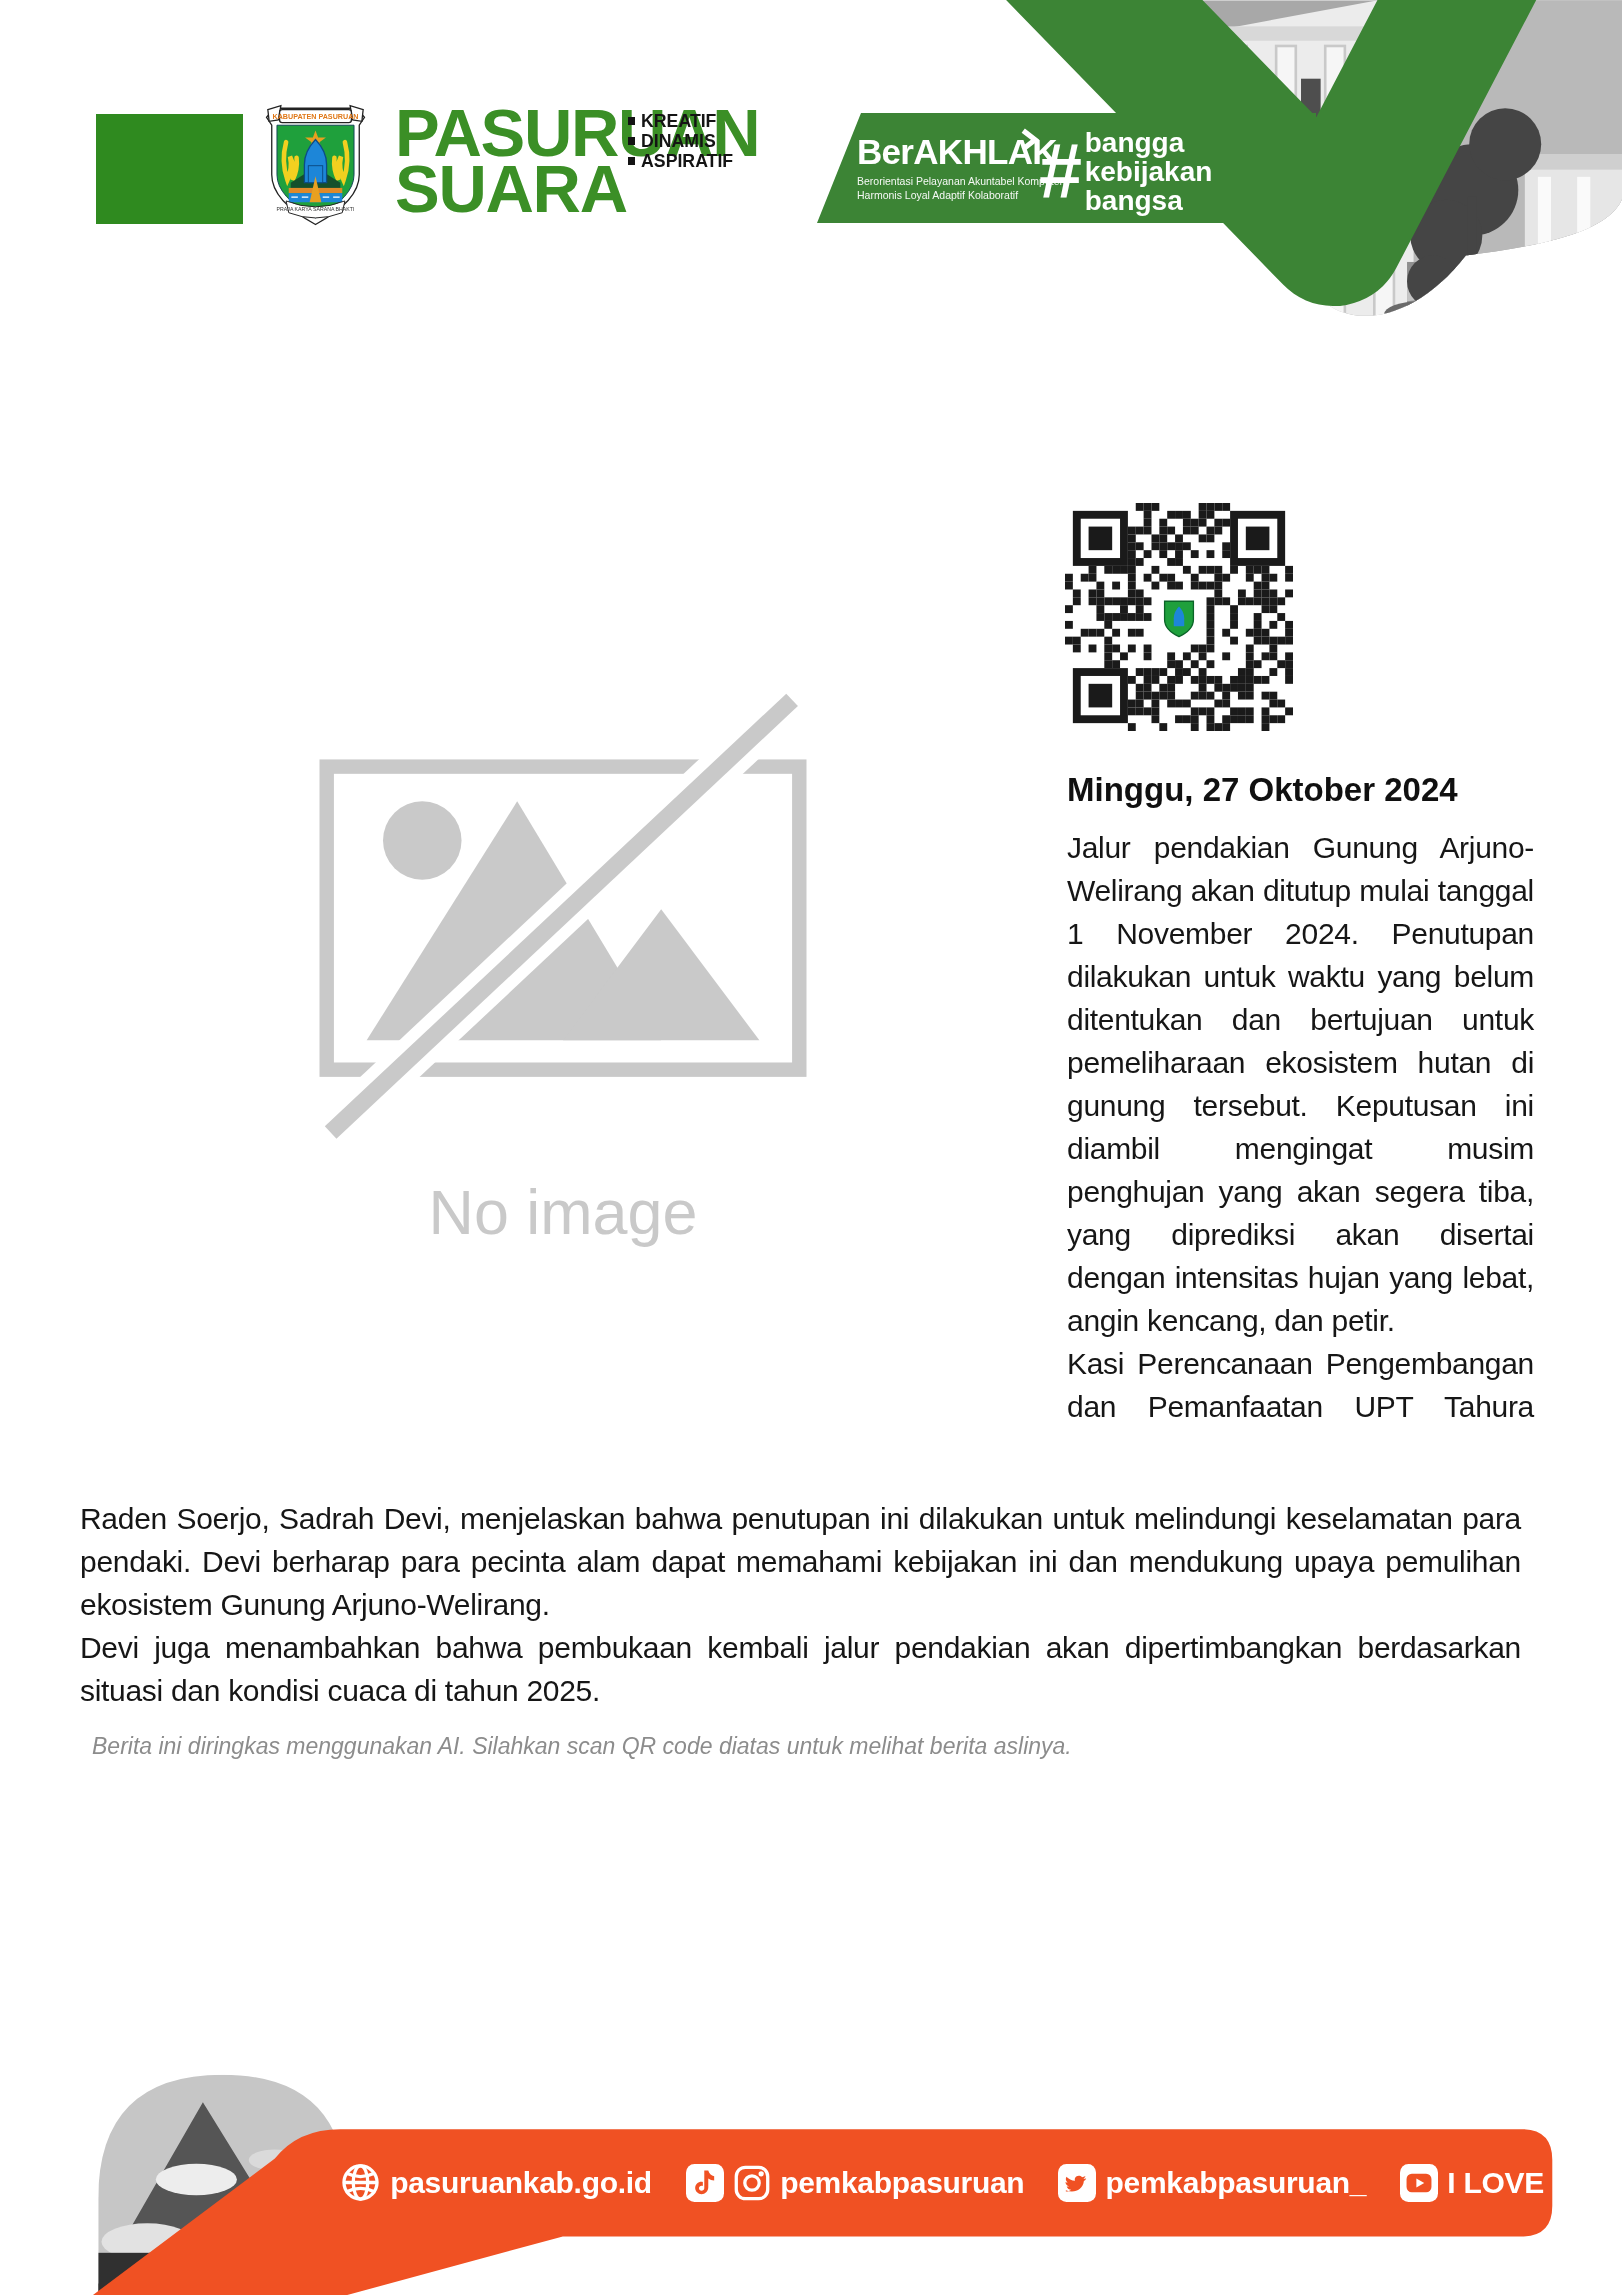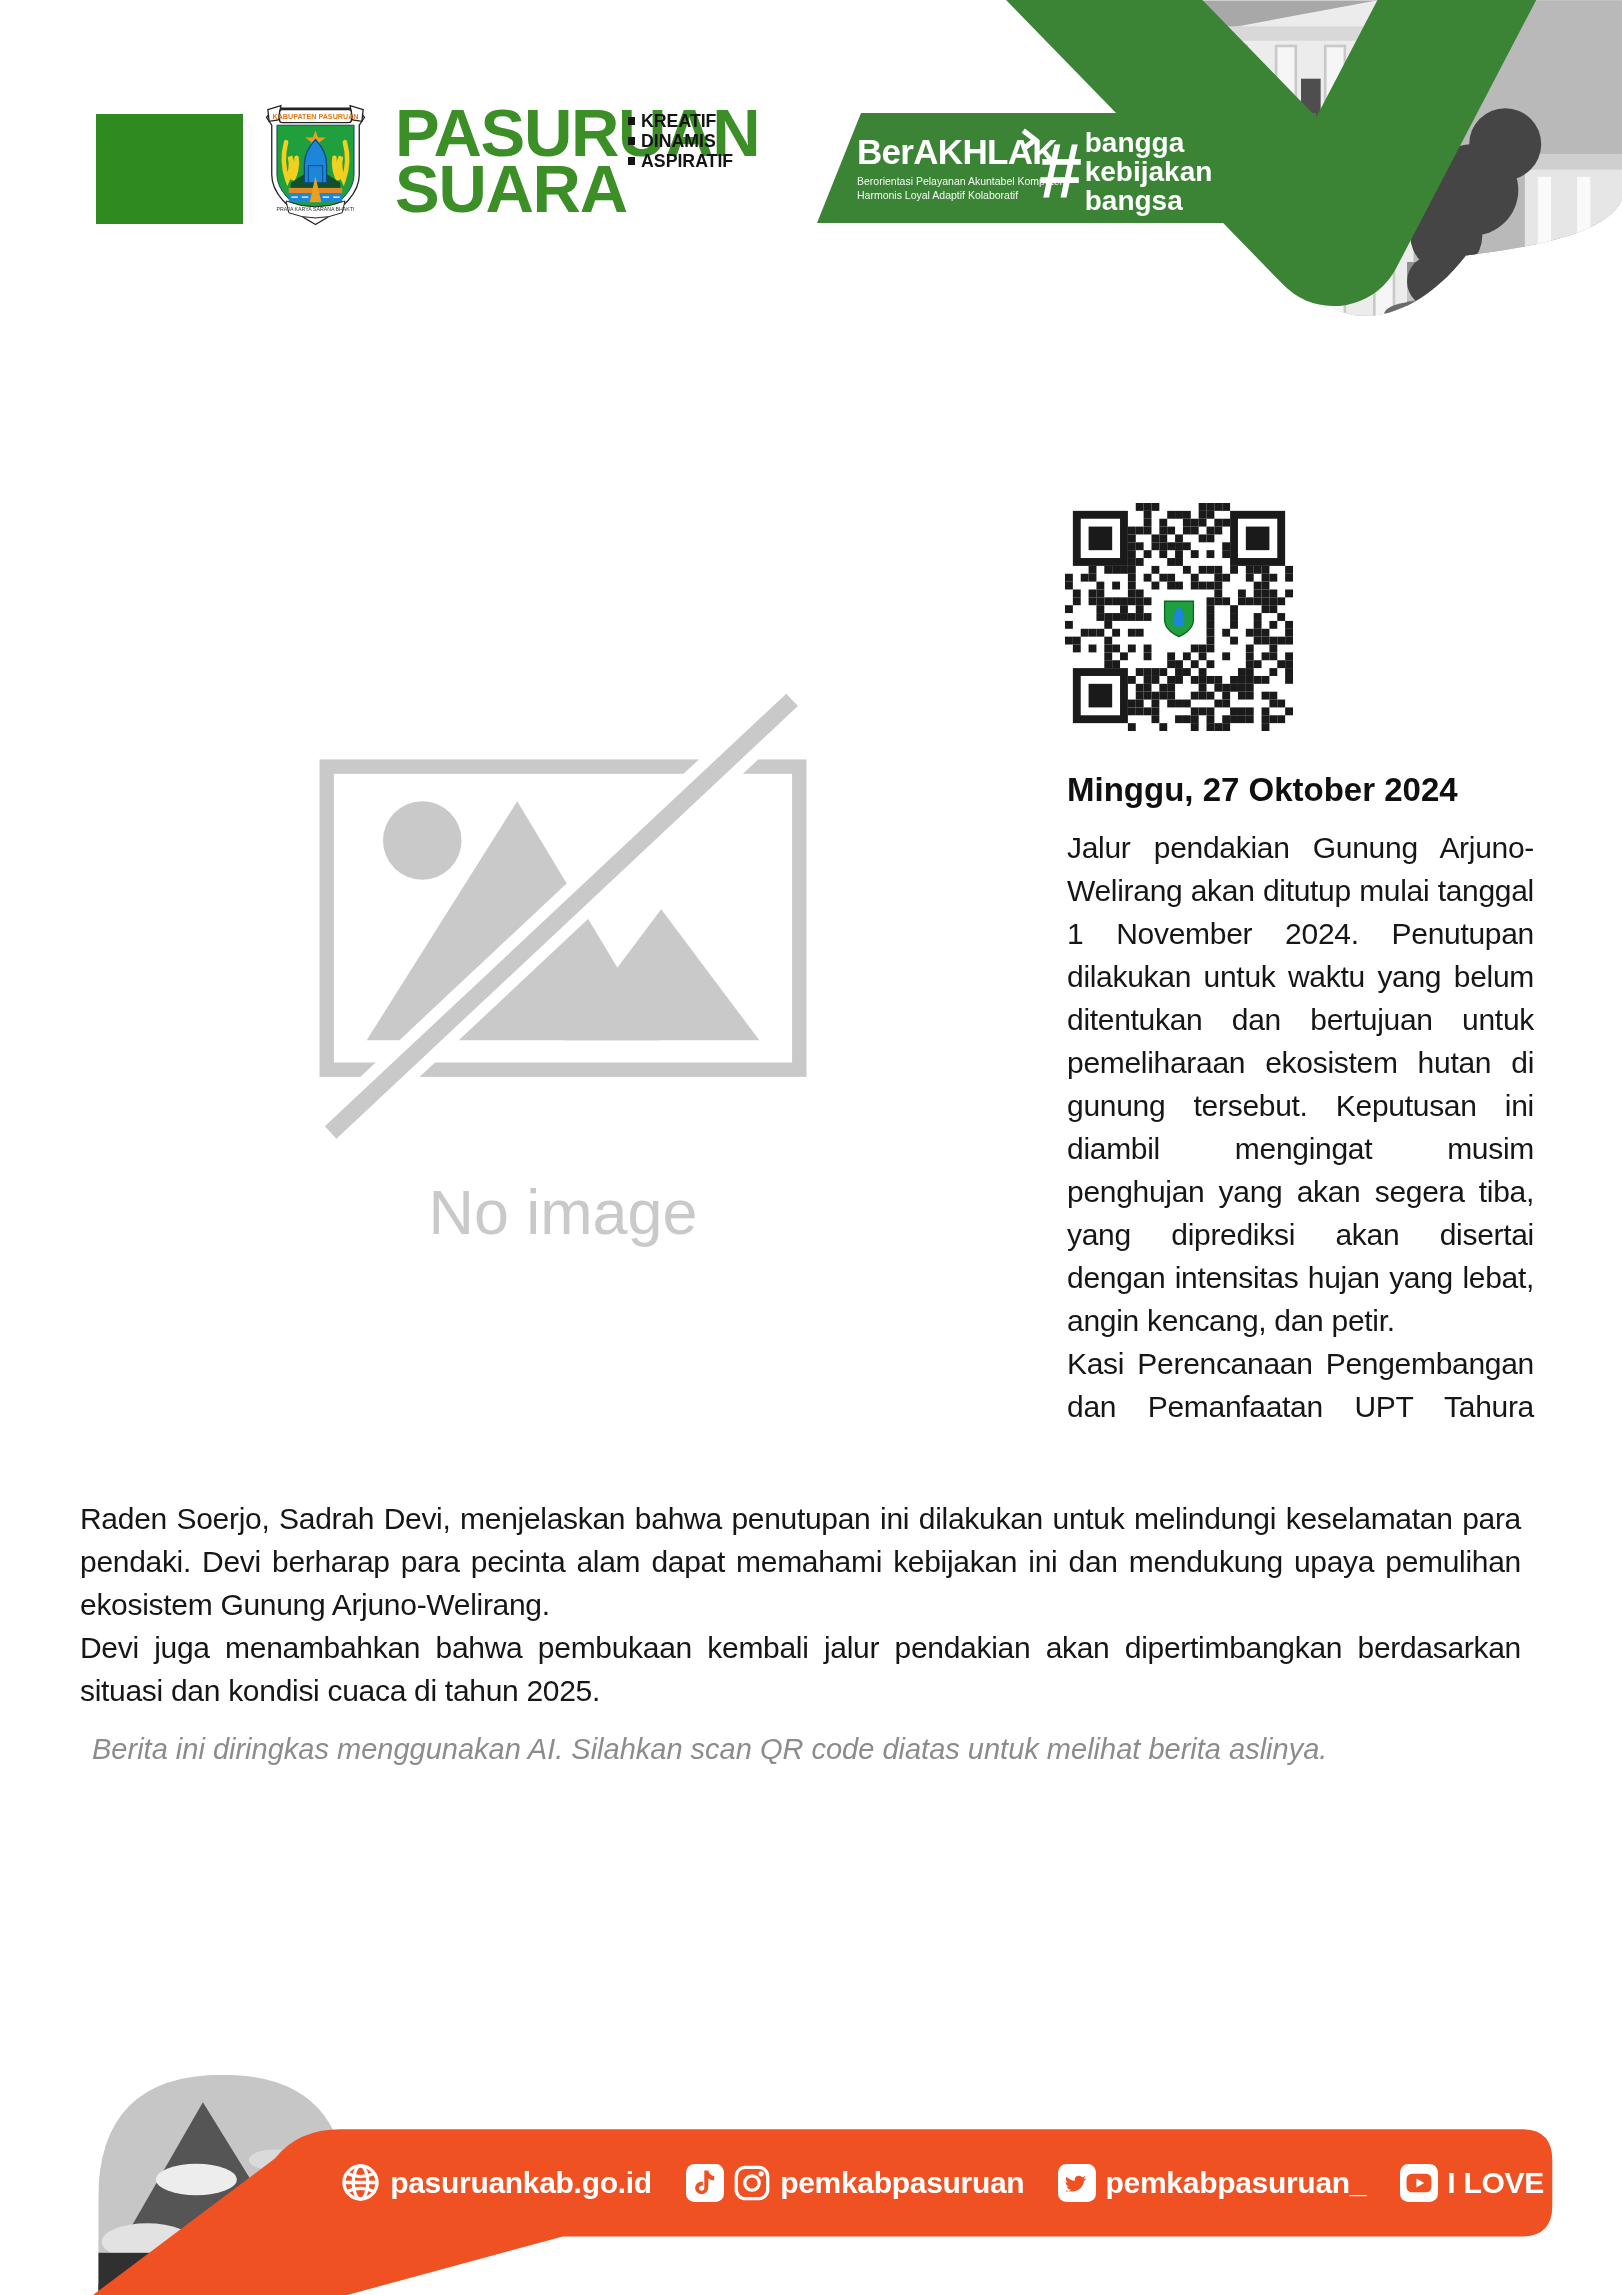--- a/index.html
+++ b/index.html
@@ -35,21 +35,21 @@
   .qr{left:1065px;top:503px;width:228px;height:228px;}
 
   
   .no-image{left:275px;top:667px;width:576px;height:609px;}
   .date{left:1067px;top:771px;width:467px;font-size:33px;font-weight:700;color:#101010;}
   .col-text{left:1067px;top:826px;width:467px;}
   .body-par{margin:0;font-size:30px;line-height:43px;color:#161616;text-align:justify;
             letter-spacing:-0.3px;}
   .stretch-last{text-align-last:justify;}
   .full-text{left:80px;top:1497px;width:1441px;}
-  .ai-note{left:92px;top:1733px;width:1441px;font-size:29px;font-style:italic;color:#8C8C8C;}
+  .ai-note{left:92px;top:1733px;width:1441px;font-size:23px;font-style:italic;color:#8C8C8C;}
 
   
   .social-row{left:340px;top:2155px;width:1217px;height:55px;display:flex;align-items:center;
               color:#ffffff;font-weight:700;font-size:30px;}
   .social-item{display:flex;align-items:center;margin-right:34px;}
   .social-item .ic{margin-right:9.2px;display:block;}
   .social-label{white-space:nowrap;letter-spacing:-0.3px;}
   svg{display:block;}
 </style>
 </head>

